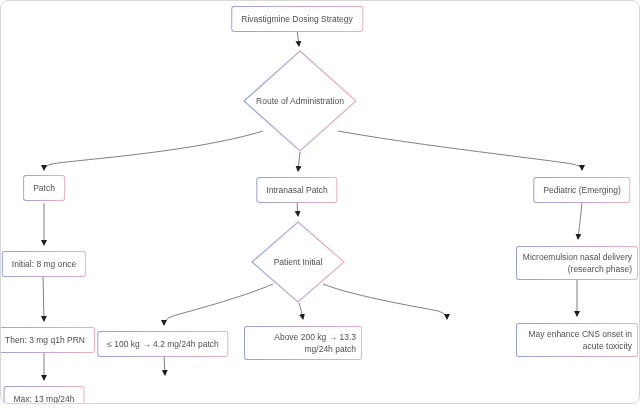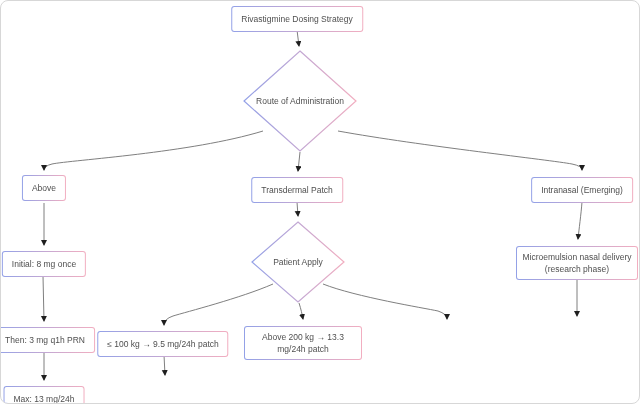--- a/index.html
+++ b/index.html
@@ -37,20 +37,21 @@
     color:var(--text);
     font-size:8.5px;
     line-height:12px;
     text-align:center;
     padding:6px 9px;
     white-space:nowrap;
   }
   .node.wide .inner{
     white-space:normal;
     padding:4px 5px;
+    text-align:right;
   }
   .diamond-label{
     position:absolute;
     transform:translate(-50%,-50%);
     color:var(--text);
     font-size:8.5px;
     text-align:right;
     white-space:nowrap;
   }
 </style>
@@ -89,45 +90,48 @@
     <polygon class="diamond" points="297,221 343,261 297,301 251,261"></polygon>
   </svg>
 
   <div class="node" style="left:296px;top:5px">
     <div class="inner">Rivastigmine Dosing Strategy</div>
   </div>
 
   <div class="diamond-label" style="left:299px;top:100px">Route of Administration</div>
 
   <div class="node" style="left:43px;top:174px">
-    <div class="inner">Above</div>
+    <div class="inner">Patch</div>
   </div>
   <div class="node" style="left:296px;top:176px">
-    <div class="inner">Transdermal Patch</div>
+    <div class="inner">Intranasal Patch</div>
   </div>
   <div class="node" style="left:581px;top:176px">
-    <div class="inner">Intranasal (Emerging)</div>
+    <div class="inner">Pediatric (Emerging)</div>
   </div>
 
   <div class="node" style="left:43px;top:250px">
     <div class="inner">Initial: 8 mg once</div>
   </div>
   <div class="node" style="left:44px;top:326px">
     <div class="inner">Then: 3 mg q1h PRN</div>
   </div>
   <div class="node" style="left:43px;top:385px">
     <div class="inner">Max: 13 mg/24h</div>
   </div>
 
-  <div class="diamond-label" style="left:297px;top:261px">Patient Apply</div>
+  <div class="diamond-label" style="left:297px;top:261px">Patient Initial</div>
 
   <div class="node" style="left:162px;top:330px">
-    <div class="inner">≤ 100 kg → 9.5 mg/24h patch</div>
+    <div class="inner">≤ 100 kg → 4.2 mg/24h patch</div>
   </div>
   <div class="node wide" style="left:302px;top:325px;width:116px">
     <div class="inner">Above 200 kg → 13.3 mg/24h patch</div>
   </div>
 
   <div class="node wide" style="left:576px;top:245px;width:120px">
     <div class="inner">Microemulsion nasal delivery (research phase)</div>
   </div>
+  <div class="node wide" style="left:576px;top:322px;width:120px">
+    <div class="inner">May enhance CNS onset in acute toxicity</div>
+  </div>
 
 </div>
 
 </body></html>

